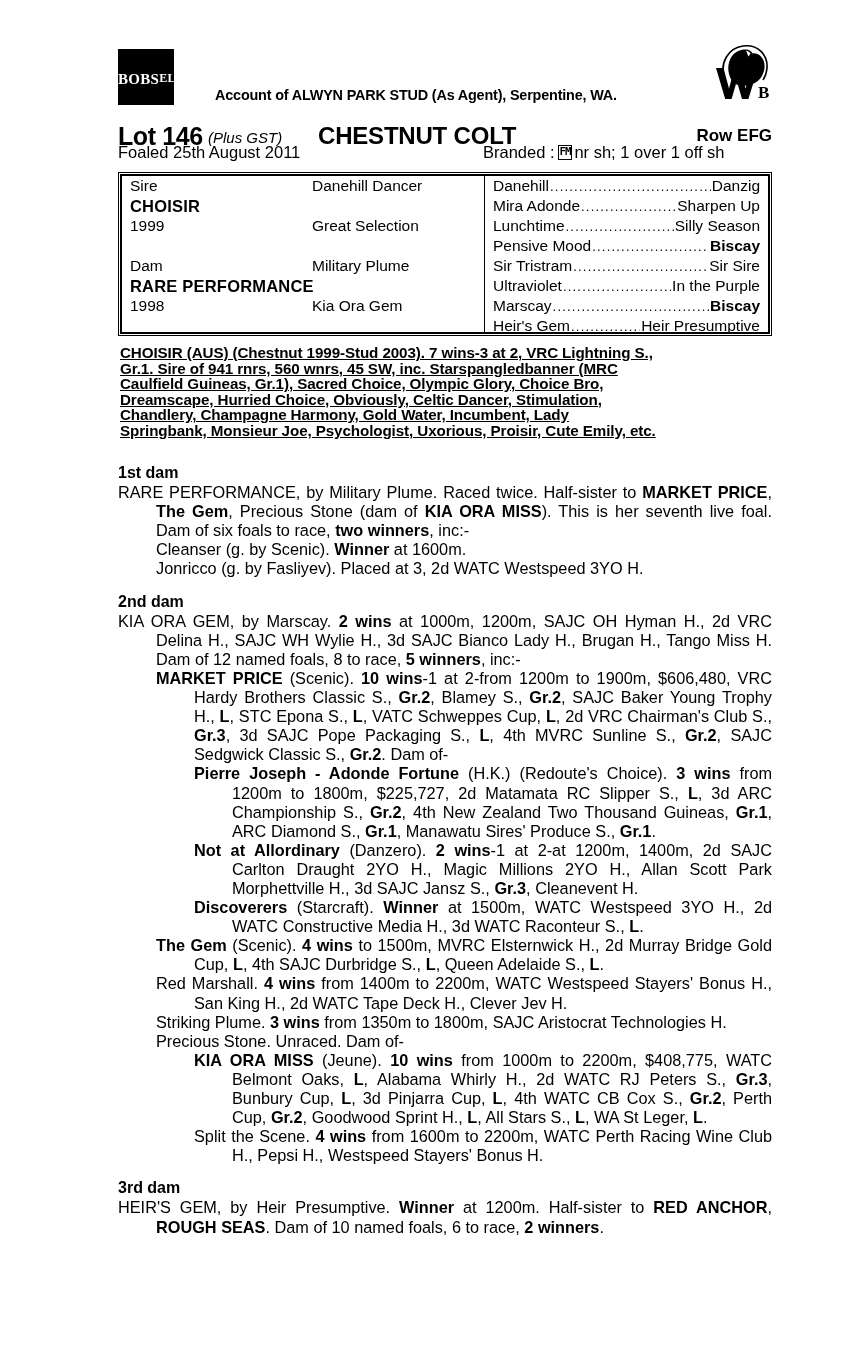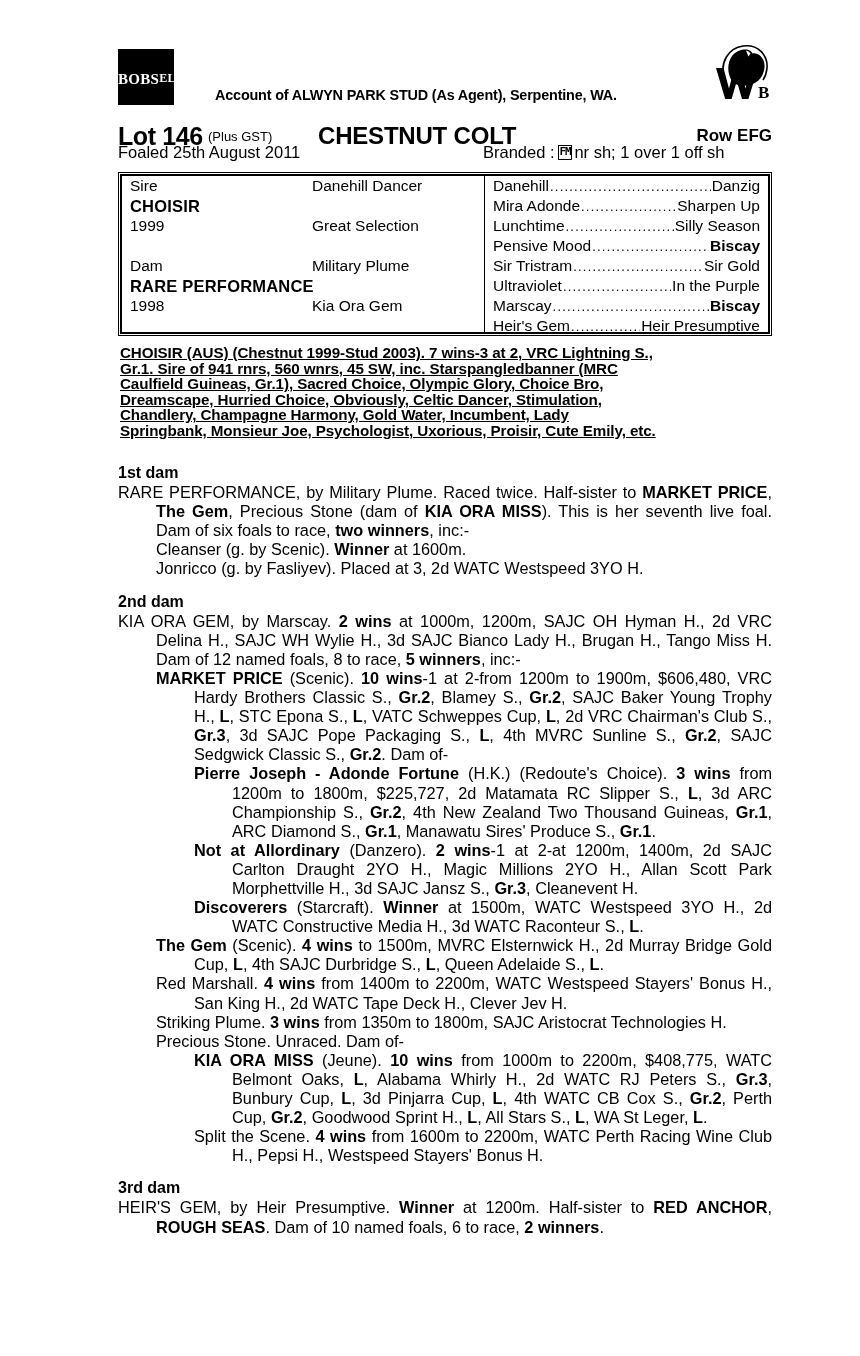--- a/index.html
+++ b/index.html
@@ -94,21 +94,22 @@
     left: 0px;
     top: 0px;
     font-size: 25px;
     font-weight: bold;
     letter-spacing: -0.4px;
   }
   .plus-gst {
     position: absolute;
     left: 90px;
     top: 7px;
-    font-size: 13px;
+    font-size: 15px;
+    font-style: italic;
   }
   .colour-sex {
     position: absolute;
     left: 200px;
     top: 0px;
     font-size: 24px;
     font-weight: bold;
     letter-spacing: -0.2px;
   }
   .row-code {
@@ -359,21 +360,21 @@
           <span class="l-val">Silly Season</span>
         </div>
         <div class="leader">
           <span class="l-name">Pensive Mood</span>
           <span class="l-dots">.............................................................</span>
           <span class="l-val bold">Biscay</span>
         </div>
         <div class="leader">
           <span class="l-name">Sir Tristram</span>
           <span class="l-dots">.............................................................</span>
-          <span class="l-val">Sir Gold</span>
+          <span class="l-val">Sir Sire</span>
         </div>
         <div class="leader">
           <span class="l-name">Ultraviolet</span>
           <span class="l-dots">.............................................................</span>
           <span class="l-val">In the Purple</span>
         </div>
         <div class="leader">
           <span class="l-name">Marscay</span>
           <span class="l-dots">.............................................................</span>
           <span class="l-val bold">Biscay</span>

